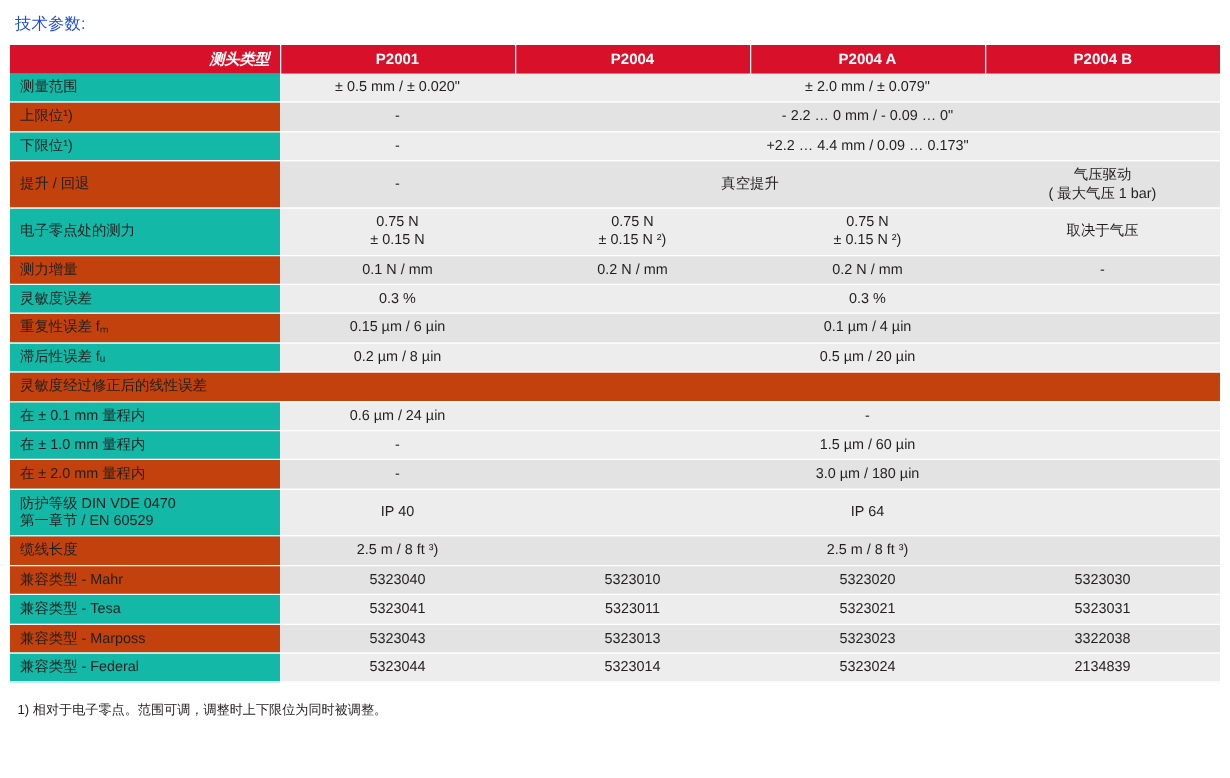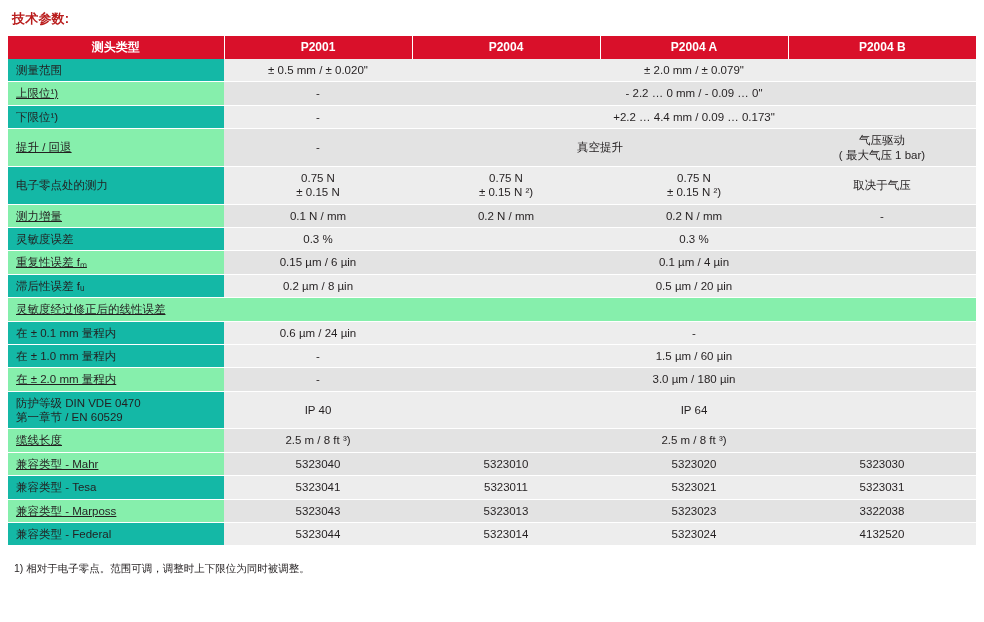--- a/index.html
+++ b/index.html
@@ -10,22 +10,22 @@
     font-family: "Liberation Sans", sans-serif;
   }
   .page {
     position: relative;
     width: 984px;
     height: 622px;
     padding: 8px 8px 0 8px;
     overflow: hidden;
   }
   .doc-title {
-    color: #b91c1c;
-    font-weight: bold;
+    color: #1d4ed8;
+    font-weight: normal;
     font-size: 13px;
     margin: 2px 0 8px 4px;
     letter-spacing: 0.2px;
   }
   table.spec {
     border-collapse: collapse;
     width: 968px;
     table-layout: fixed;
     font-size: 11.5px;
     color: #231f20;
@@ -44,39 +44,40 @@
   thead th {
     background: #d9102a;
     color: #ffffff;
     font-weight: bold;
     font-size: 12px;
     height: 22px;
     text-align: center;
     border-right: 1px solid #ffffff;
   }
   thead th.label-col {
-    text-align: center;
+    text-align: right;
     padding-left: 8px;
+    font-style: italic;
   }
   thead th:last-child { border-right: none; }
 
   tbody td {
     text-align: center;
     border-bottom: 1px solid #ffffff;
   }
   tbody td.label {
     text-align: left;
     background: #ececec;
     color: #231f20;
   }
 
   tbody tr td { background: #ededed; }
   tbody tr.shade td { background: #e3e3e3; }
   tbody tr td.label { background: #14b8a6; }
-  tbody tr.shade td.label { background: #86efac; text-decoration: underline; }
+  tbody tr.shade td.label { background: #c2410c; }
 
   .section-row td {
     text-align: left;
     background: #ededed;
   }
 
   .footnotes {
     margin: 14px 0 0 6px;
     font-size: 10.5px;
     color: #231f20;
@@ -206,21 +207,21 @@
           <td>5323043</td>
           <td>5323013</td>
           <td>5323023</td>
           <td>3322038</td>
         </tr>
         <tr>
           <td class="label">兼容类型 - Federal</td>
           <td>5323044</td>
           <td>5323014</td>
           <td>5323024</td>
-          <td>4132520</td>
+          <td>2134839</td>
         </tr>
       </tbody>
   </table>
 
   <div class="footnotes">
     <div>1) 相对于电子零点。范围可调，调整时上下限位为同时被调整。</div>
 
   </div>
 
 </div>

